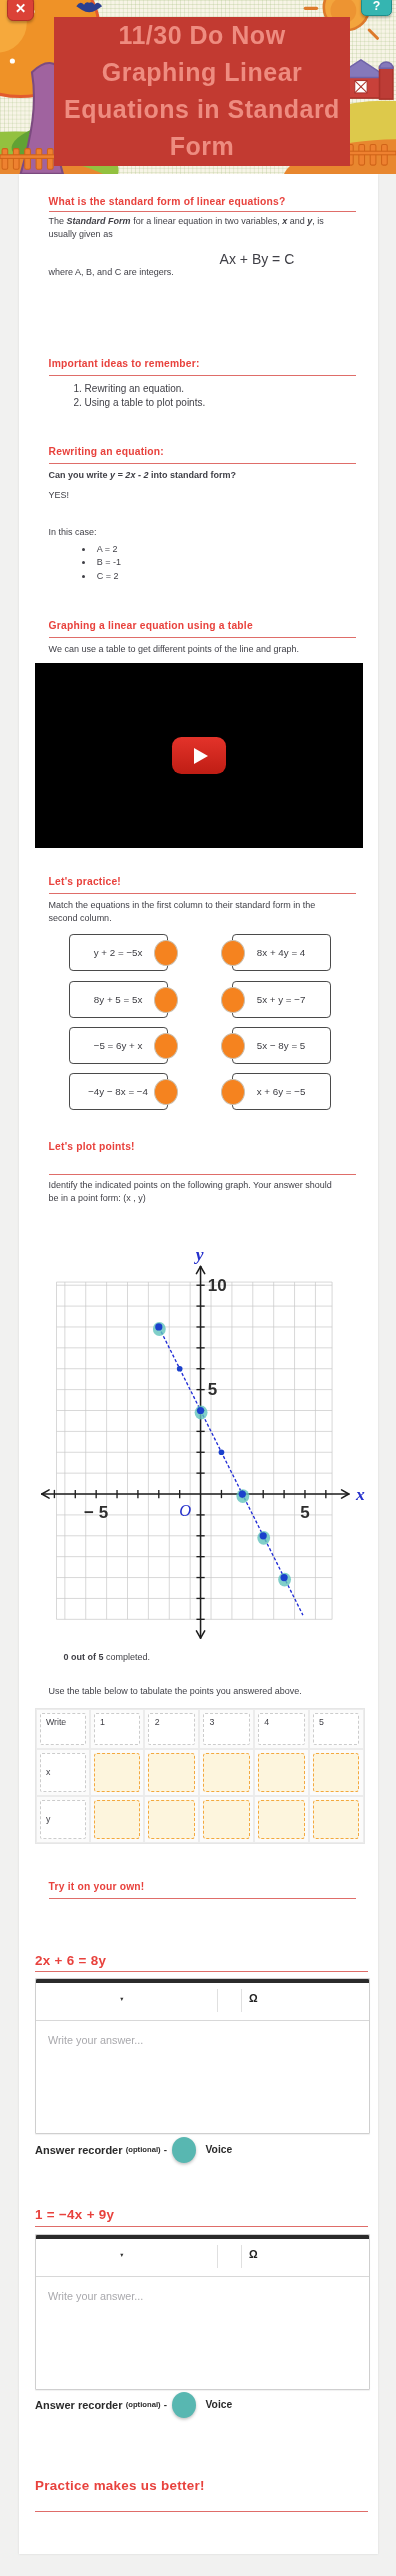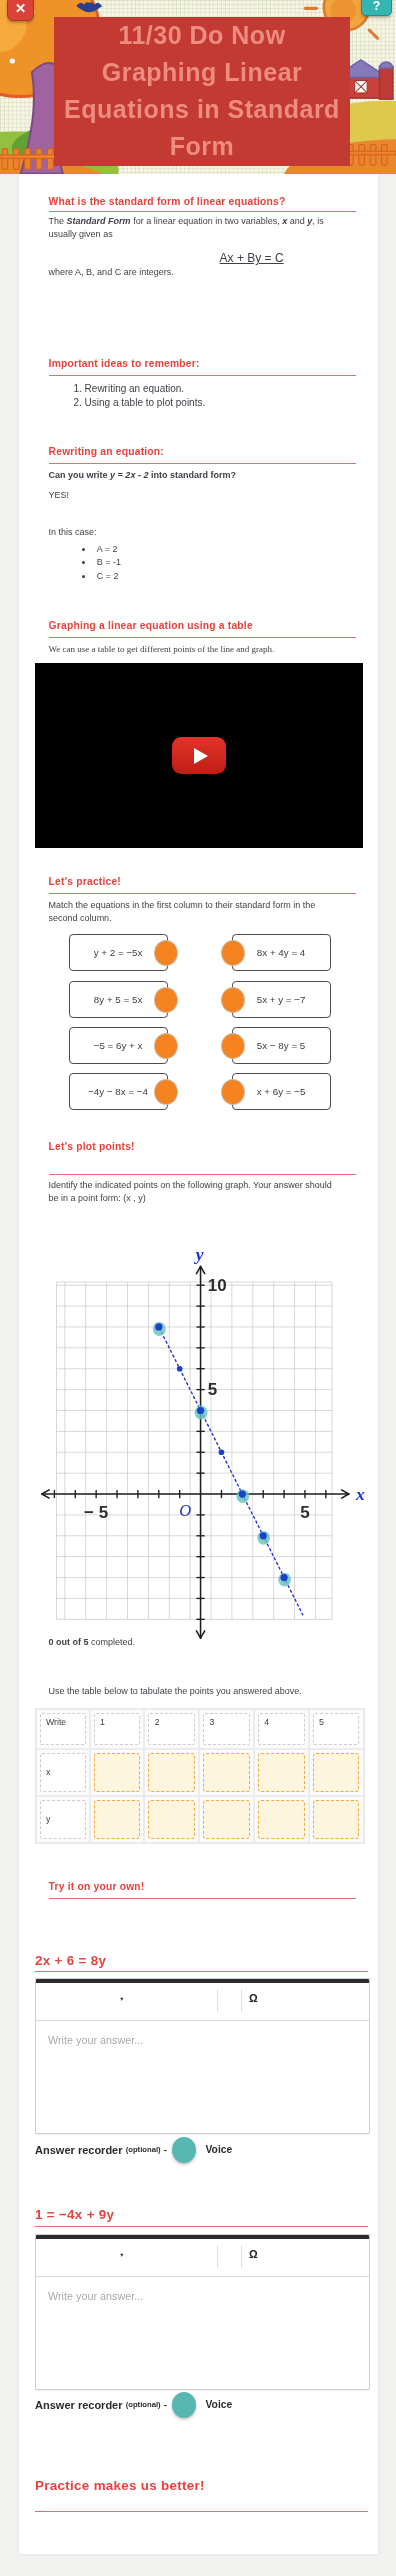--- a/index.html
+++ b/index.html
@@ -136,21 +136,21 @@
   
   .recorder{position:absolute;height:29px;display:flex;align-items:center;}
   .rec-label{font-size:11px;font-weight:700;color:#2b2b2b;}
   .rec-opt{font-size:7.7px;font-weight:700;color:#2b2b2b;margin-left:3.1px;}
   .rec-dash{font-size:9.8px;font-weight:700;color:#2b2b2b;margin:0 5.2px 0 3.1px;}
   .voice-btn{
     width:24px;height:26px;border-radius:50%;background:#58b7b1;
     box-shadow:0 1.5px 3.1px rgba(0,0,0,.25);margin-right:9.3px;cursor:pointer;
   }
   .rec-voice{font-size:10.3px;font-weight:700;color:#2b2b2b;}
-  .centered-eq{font-size:12px;color:#3f3f46;text-decoration:underline;}
+  .centered-eq{font-size:14px;color:#3f3f46;}
 </style>
 </head>
 <body>
 
 <div class="hero">
   <svg width="396" height="174" viewBox="0 0 768 337">
 
     <g>
       <ellipse cx="745" cy="255" rx="150" ry="60" fill="#ddc94b"></ellipse>
       <ellipse cx="30" cy="330" rx="200" ry="75" fill="#93c13f"></ellipse>
@@ -255,21 +255,21 @@
   <p class="bodytext blk" style="left:30px;top:315px;margin:0;">YES!</p>
   <p class="bodytext blk" style="left:30px;top:352px;margin:0;">In this case:</p>
   <ul class="cases blk" style="left:30px;top:369px;width:206px;">
     <li>A = 2</li>
     <li>B = -1</li>
     <li>C = 2</li>
   </ul>
 
   <h2 class="sec blk" style="left:30px;top:446px;">Graphing a linear equation using a table</h2>
   <div class="rule" style="left:30px;top:463px;width:307px;"></div>
-  <p class="bodytext blk" style="left:30px;top:469px;width:310px;margin:0;font-family:Liberation Serif, serif;">We can use a table to get different points of the line and graph.</p>
+  <p class="bodytext blk" style="left:30px;top:469px;width:310px;margin:0;">We can use a table to get different points of the line and graph.</p>
   <div class="video" style="left:16px;top:489px;width:328px;height:185px;">
     <div class="ytplay">
       <div class="tri"></div>
     </div>
   </div>
 
   <h2 class="sec blk" style="left:30px;top:702px;">Let's practice!</h2>
   <div class="rule" style="left:30px;top:719px;width:307px;"></div>
   <p class="bodytext blk" style="left:30px;top:725px;width:289px;margin:0;">Match the equations in the first column to their standard form in the second column.</p>
 
@@ -400,21 +400,21 @@
         <circle cx="433" cy="483" r="7" fill="#1b41cc"></circle>
         <ellipse cx="474.5" cy="568" rx="12.5" ry="13.5" fill="#62c3bc" opacity="0.8"></ellipse>
         <circle cx="473.5" cy="564" r="7" fill="#1b41cc"></circle>
         <ellipse cx="515" cy="649" rx="12.5" ry="13.5" fill="#62c3bc" opacity="0.8"></ellipse>
         <circle cx="514" cy="645" r="7" fill="#1b41cc"></circle>
         <circle cx="311.5" cy="240" r="5.5" fill="#1b41cc"></circle>
         <circle cx="392.5" cy="402" r="5.5" fill="#1b41cc"></circle>
       </svg>
   </div>
 
-  <p class="bodytext blk" style="left:30px;top:1462px;margin:0;">
+  <p class="bodytext blk" style="left:30px;top:1462px;margin:15px;">
     <span class="b">0 out of 5</span><span> completed.</span>
   </p>
   <p class="bodytext blk" style="left:30px;top:1511px;width:320px;margin:0;">Use the table below to tabulate the points you answered above.</p>
 
   <div class="ptable">
     <div class="cell">
         <div class="hdr-box">Write</div>
       </div>
     <div class="cell">
         <div class="hdr-box">1</div>

